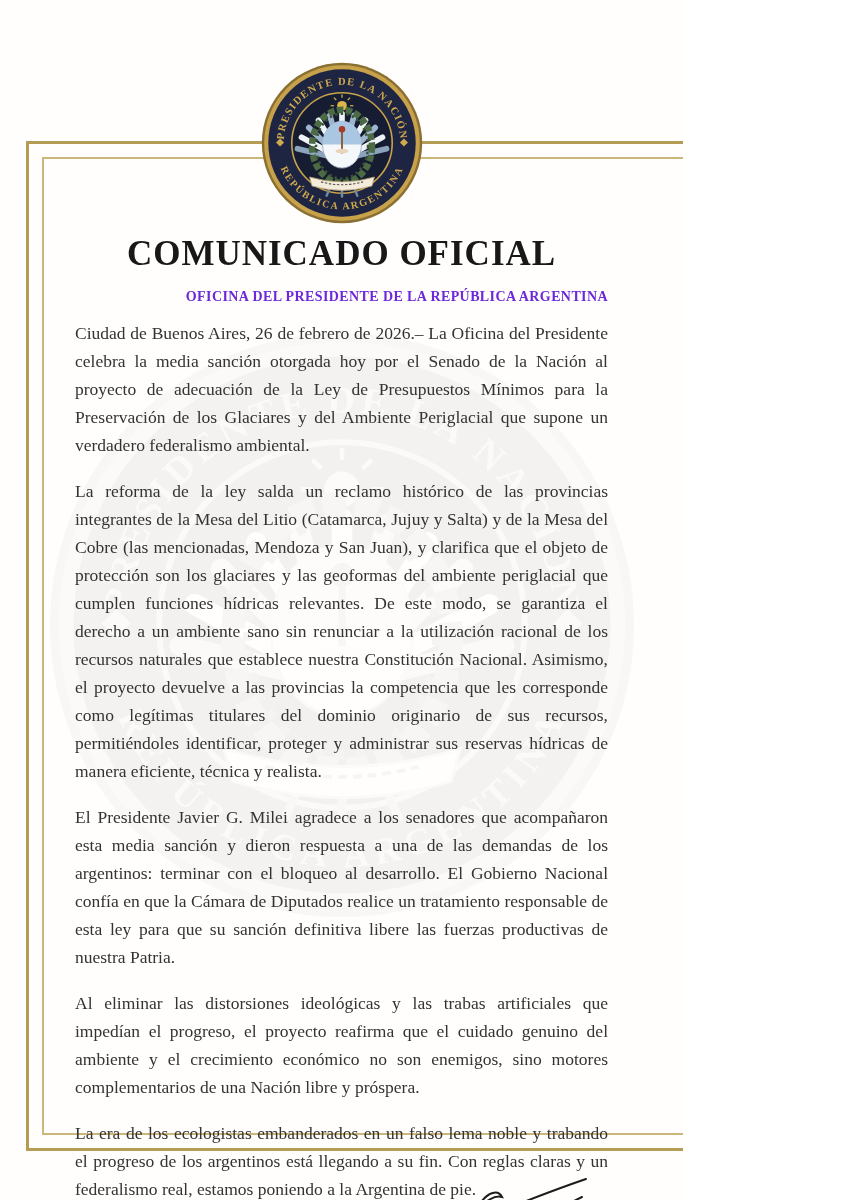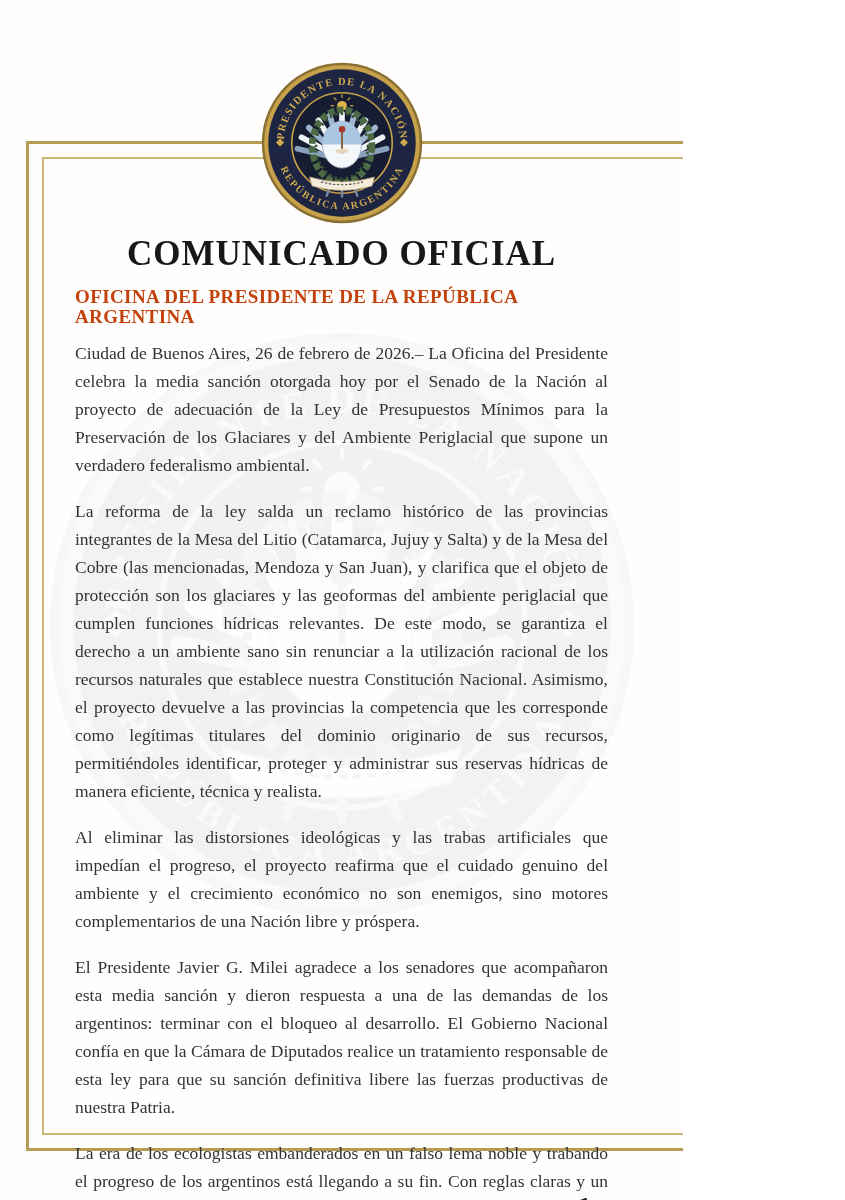--- a/index.html
+++ b/index.html
@@ -40,25 +40,25 @@
   .doc-title{
     text-align:center;
     font-size:35px;
     font-weight:bold;
     letter-spacing:1px;
     color:#181818;
     margin:0;
     line-height:40px;
   }
   .doc-subtitle{
-    text-align:left;
-    font-size:19px;
+    text-align:right;
+    font-size:14px;
     font-weight:bold;
     letter-spacing:0.4px;
-    color:#c2410c;
+    color:#6d28d9;
     margin:13px 0 0 0;
     line-height:20px;
   }
   .body-text p{
     margin:18px 0 0 0;
     font-size:17.5px;
     line-height:28px;
     color:#333333;
     text-align:justify;
   }
@@ -162,22 +162,22 @@
     <use href="#seal-def"></use>
   </svg>
 
   <div class="content">
     <h1 class="doc-title">COMUNICADO OFICIAL</h1>
     <h2 class="doc-subtitle">OFICINA DEL PRESIDENTE DE LA REPÚBLICA ARGENTINA</h2>
 
     <div class="body-text">
       <p>Ciudad de Buenos Aires, 26 de febrero de 2026.– La Oficina del Presidente celebra la media sanción otorgada hoy por el Senado de la Nación al proyecto de adecuación de la Ley de Presupuestos Mínimos para la Preservación de los Glaciares y del Ambiente Periglacial que supone un verdadero federalismo ambiental.</p>
       <p>La reforma de la ley salda un reclamo histórico de las provincias integrantes de la Mesa del Litio (Catamarca, Jujuy y Salta) y de la Mesa del Cobre (las mencionadas, Mendoza y San Juan), y clarifica que el objeto de protección son los glaciares y las geoformas del ambiente periglacial que cumplen funciones hídricas relevantes. De este modo, se garantiza el derecho a un ambiente sano sin renunciar a la utilización racional de los recursos naturales que establece nuestra Constitución Nacional. Asimismo, el proyecto devuelve a las provincias la competencia que les corresponde como legítimas titulares del dominio originario de sus recursos, permitiéndoles identificar, proteger y administrar sus reservas hídricas de manera eficiente, técnica y realista.</p>
+      <p>El Presidente Javier G. Milei agradece a los senadores que acompañaron esta media sanción y dieron respuesta a una de las demandas de los argentinos: terminar con el bloqueo al desarrollo. El Gobierno Nacional confía en que la Cámara de Diputados realice un tratamiento responsable de esta ley para que su sanción definitiva libere las fuerzas productivas de nuestra Patria.</p>
       <p>Al eliminar las distorsiones ideológicas y las trabas artificiales que impedían el progreso, el proyecto reafirma que el cuidado genuino del ambiente y el crecimiento económico no son enemigos, sino motores complementarios de una Nación libre y próspera.</p>
-      <p>El Presidente Javier G. Milei agradece a los senadores que acompañaron esta media sanción y dieron respuesta a una de las demandas de los argentinos: terminar con el bloqueo al desarrollo. El Gobierno Nacional confía en que la Cámara de Diputados realice un tratamiento responsable de esta ley para que su sanción definitiva libere las fuerzas productivas de nuestra Patria.</p>
       <p>La era de los ecologistas embanderados en un falso lema noble y trabando el progreso de los argentinos está llegando a su fin. Con reglas claras y un federalismo real, estamos poniendo a la Argentina de pie.</p>
     </div>
 
     <div class="signature">
       <svg class="scrawl" viewBox="0 0 300 150">
         <g stroke="#1c1c1c" stroke-width="2" fill="none" stroke-linecap="round">
           <path d="M 6,128 C 90,94 200,42 294,10"></path>
           <path d="M 24,144 C 120,106 230,58 290,28"></path>
           <path d="M 55,134 C 120,97 170,57 190,40"></path>
           <path d="M 70,145 C 130,107 175,67 193,47"></path>

